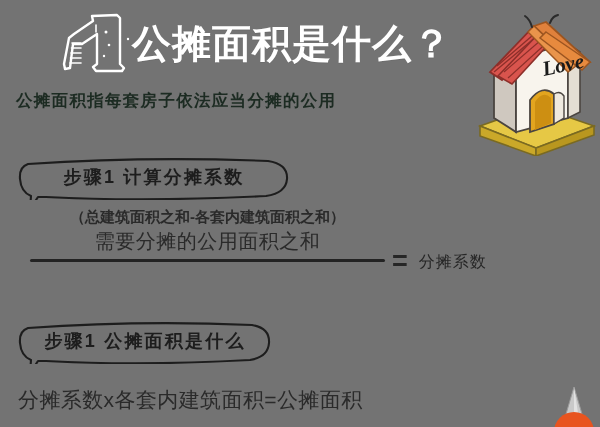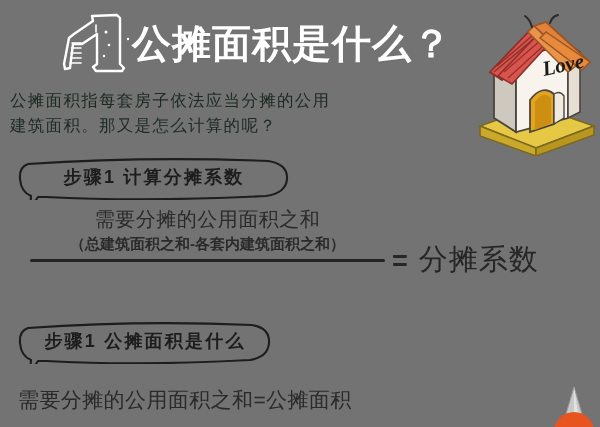--- a/index.html
+++ b/index.html
@@ -19,23 +19,23 @@
 
   #title{
     position:absolute;left:132px;top:18px;
     color:#ffffff;font-size:39px;line-height:52px;
     font-weight:bold;letter-spacing:1px;white-space:nowrap;
     text-shadow:0 1px 0 rgba(0,0,0,.06);
   }
 
   
   #subtitle{
-    position:absolute;left:10px;top:88px;width:330px;
+    position:absolute;left:16px;top:88px;width:330px;
     color:#1c2b22;font-size:16.5px;line-height:25px;
-    font-weight:normal;letter-spacing:1.3px;
+    font-weight:bold;letter-spacing:1.3px;
   }
   #subtitle div{white-space:nowrap;}
 
   
   #house{position:absolute;left:472px;top:14px;width:128px;height:142px;}
 
   
   .bubble{position:absolute;text-align:center;}
   .bubble .svgwrap{position:absolute;left:0;top:0;}
   .bubble .btext{
@@ -72,21 +72,21 @@
   }
 
   #equals-group{
     position:absolute;left:362px;top:42px;
     display:flex;align-items:center;gap:11px;white-space:nowrap;
   }
   #equals-sign{
     color:#262626;font-size:27px;font-weight:bold;line-height:27px;
   }
   #result-text{
-    color:#262626;font-size:29px;line-height:27px;letter-spacing:1px;font-family:Liberation Mono, monospace;
+    color:#262626;font-size:16px;line-height:27px;letter-spacing:1px;
   }
 
   
   #final-formula{
     position:absolute;left:18px;top:386px;
     color:#2a2a2a;font-size:21px;line-height:28px;
     letter-spacing:.4px;white-space:nowrap;
   }
 
   
@@ -120,21 +120,20 @@
           <circle cx="66" cy="27" r="1.2"></circle>
         </g>
       </svg>
     </div>
 
     <div id="title">公摊面积是什么？</div>
   </div>
 
   <div id="subtitle">
     <div>公摊面积指每套房子依法应当分摊的公用</div>
-    <div>建筑面积。那又是怎么计算的呢？</div>
   </div>
 
   <div id="house">
     <svg viewBox="0 0 128 142" width="128" height="142">
 
       <g>
         <polygon points="8,112 64,92 122,112 64,134" fill="#e6c845" stroke="#7a6a22" stroke-width="1.6"></polygon>
         <polygon points="8,112 8,122 64,142 64,134" fill="#caa829" stroke="#7a6a22" stroke-width="1.6"></polygon>
         <polygon points="122,112 122,121 64,142 64,134" fill="#b9971f" stroke="#7a6a22" stroke-width="1.6"></polygon>
       </g>
@@ -182,42 +181,42 @@
         <path d="M12 6 Q130 -2 252 3 Q272 6 271 21 Q270 35 250 38 Q130 44 30 39
                  L22 39 L14 51 L15 38 Q5 34 4 21 Q3 9 12 6 Z" fill="none" stroke="#1d1d1d" stroke-width="2.1" stroke-linejoin="round"></path>
       </svg>
     </div>
     <div class="btext">步骤1 计算分摊系数</div>
   </div>
 
   <div id="formula">
 
     <div id="fraction">
+      <div id="numer-sub">（总建筑面积之和-各套内建筑面积之和）</div>
       <div id="numer-main">需要分摊的公用面积之和</div>
-      <div id="numer-sub">（总建筑面积之和-各套内建筑面积之和）</div>
       <div id="frac-bar"></div>
     </div>
 
     <div id="equals-group">
       <span id="equals-sign">=</span>
       <span id="result-text">分摊系数</span>
     </div>
   </div>
 
   <div class="bubble" id="bubble2">
     <div class="svgwrap">
       <svg viewBox="0 0 258 42" width="258" height="42">
         <path d="M12 6 Q124 -2 236 3 Q254 6 253 21 Q252 35 234 38 Q124 44 30 39
                  L22 39 L14 51 L15 38 Q5 34 4 21 Q3 9 12 6 Z" fill="none" stroke="#1d1d1d" stroke-width="2.1" stroke-linejoin="round"></path>
       </svg>
     </div>
     <div class="btext">步骤1 公摊面积是什么</div>
   </div>
 
-  <div id="final-formula">需要分摊的公用面积之和=公摊面积</div>
+  <div id="final-formula">分摊系数x各套内建筑面积=公摊面积</div>
 
   <div id="mascot">
     <svg viewBox="0 0 52 41" width="52" height="41">
       <polygon points="26,1 34,28 18,28" fill="#c9c9c9" stroke="#9a9a9a" stroke-width="1"></polygon>
       <polygon points="26,1 30,27 26,28" fill="#e2e2e2"></polygon>
       <circle cx="26" cy="46" r="20" fill="#e8541f"></circle>
     </svg>
   </div>
 
 </div>

